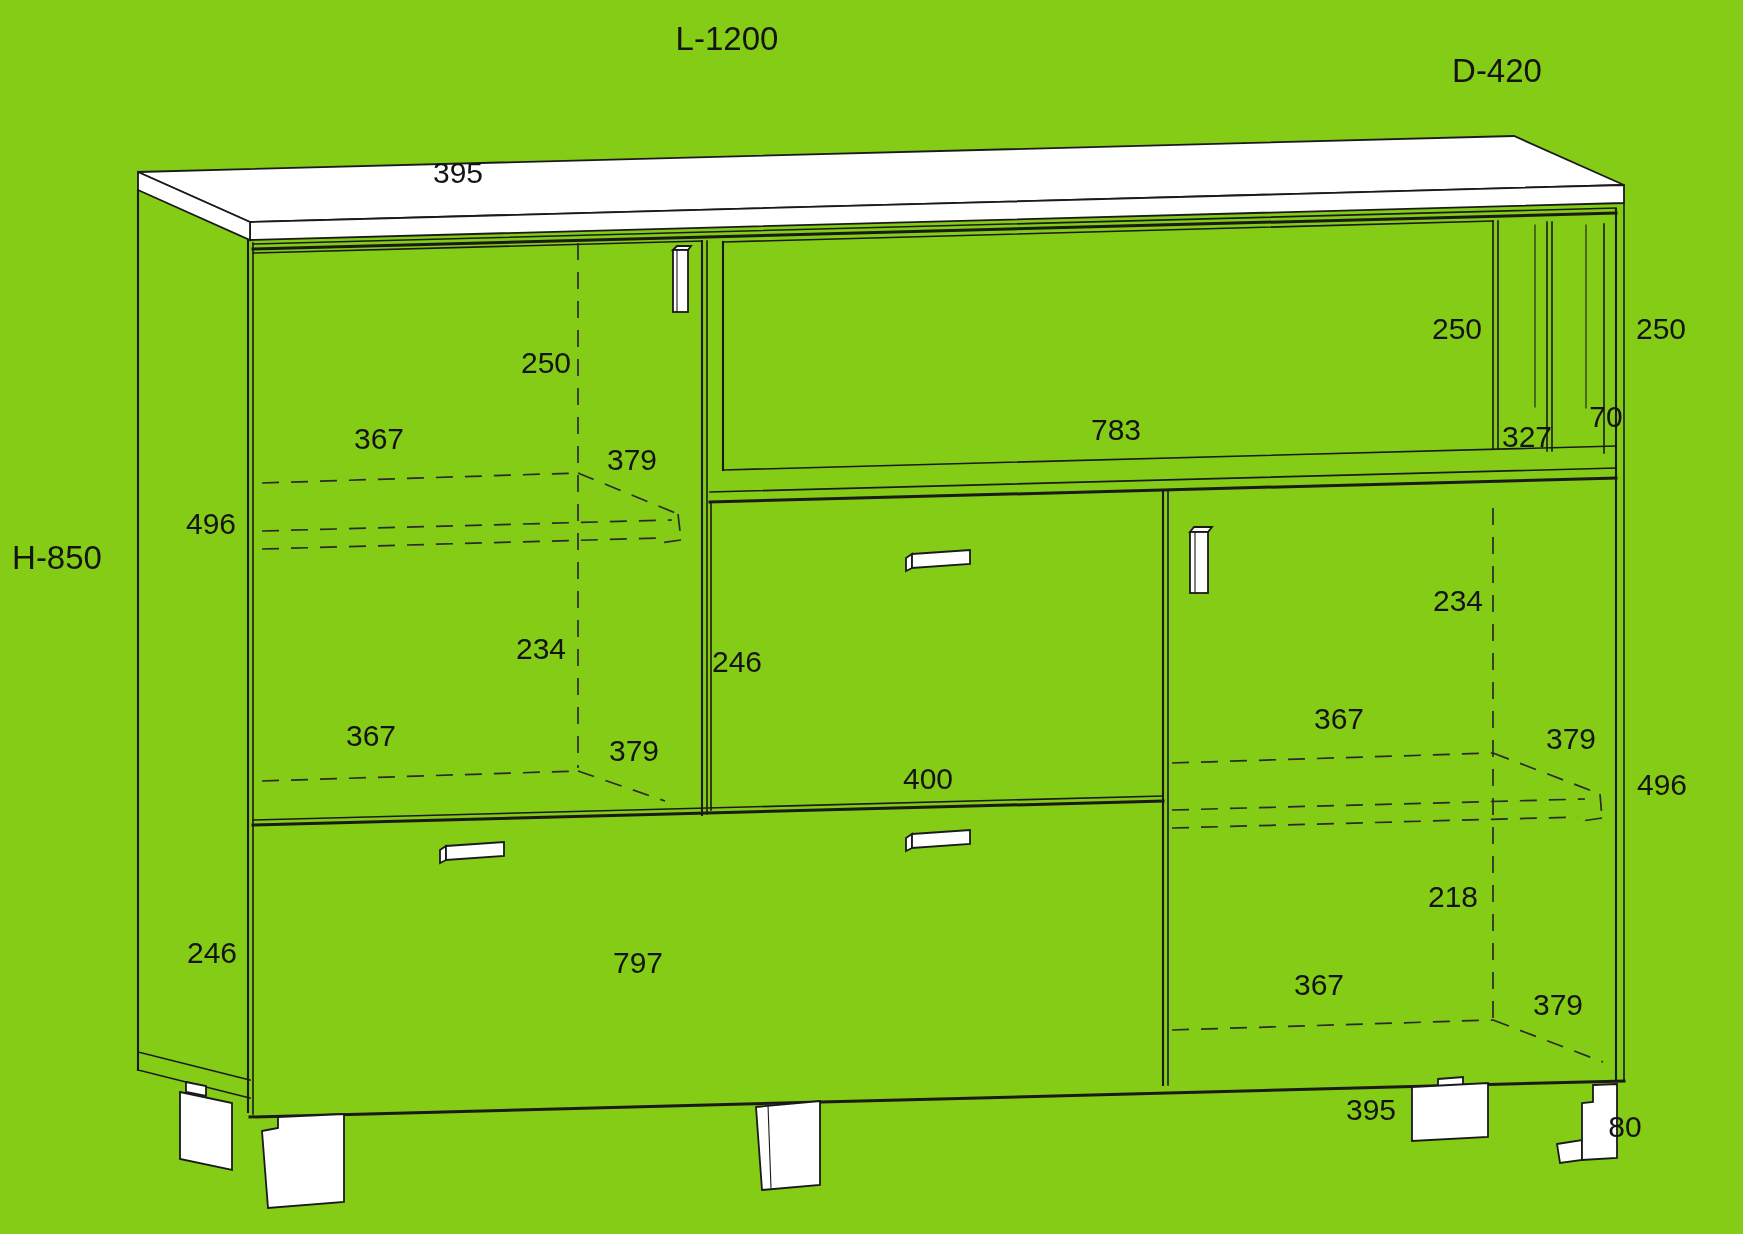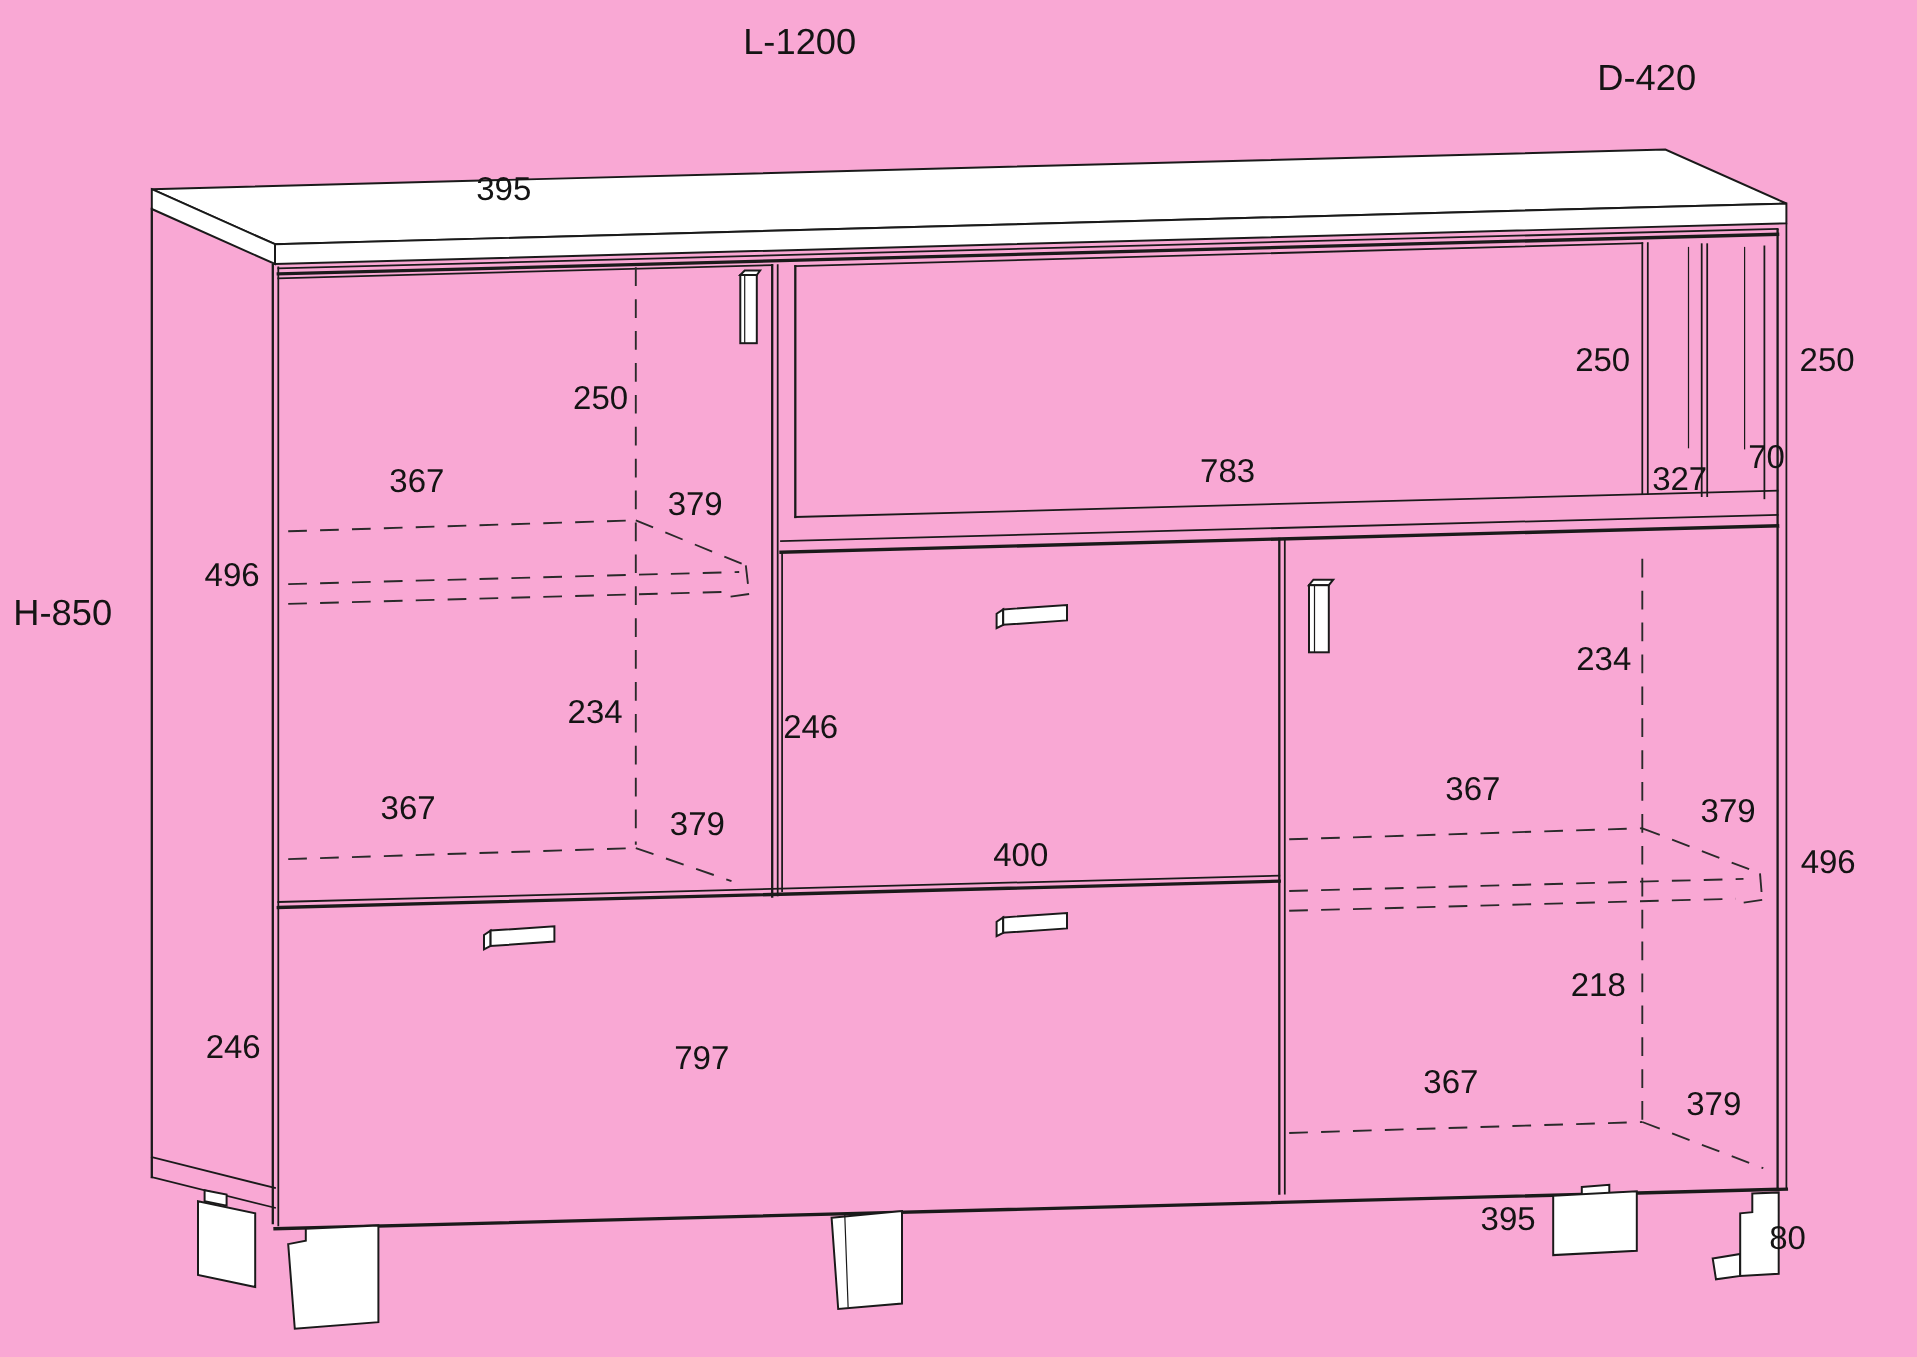--- a/index.html
+++ b/index.html
@@ -1,16 +1,16 @@
 <!DOCTYPE html>
 <html><head>
 <meta charset="utf-8">
 <style>
   html,body{margin:0;padding:0;background:#fff;}
-  .stage{position:relative;width:1743px;height:1234px;background:#f9a8d4;overflow:hidden;}
+  .stage{position:relative;width:1743px;height:1234px;background:#84cc16;overflow:hidden;}
   svg{display:block;}
   .ln{stroke:#1a1a1a;fill:none;stroke-width:1.6;stroke-linecap:square;}
   .w2{stroke-width:2.1;}
   .w3{stroke-width:3;}
   .thin{stroke-width:1.1;}
   .dash{stroke:#2a2a2a;fill:none;stroke-width:1.7;stroke-dasharray:17 12;stroke-linecap:butt;}
   .face{fill:#ffffff;stroke:#1a1a1a;stroke-width:1.8;stroke-linejoin:miter;}
   .dim{font-family:"Liberation Sans","DejaVu Sans",sans-serif;font-size:30px;fill:#141414;text-anchor:middle;}
   .dim.lg{font-size:33px;}
 </style>

